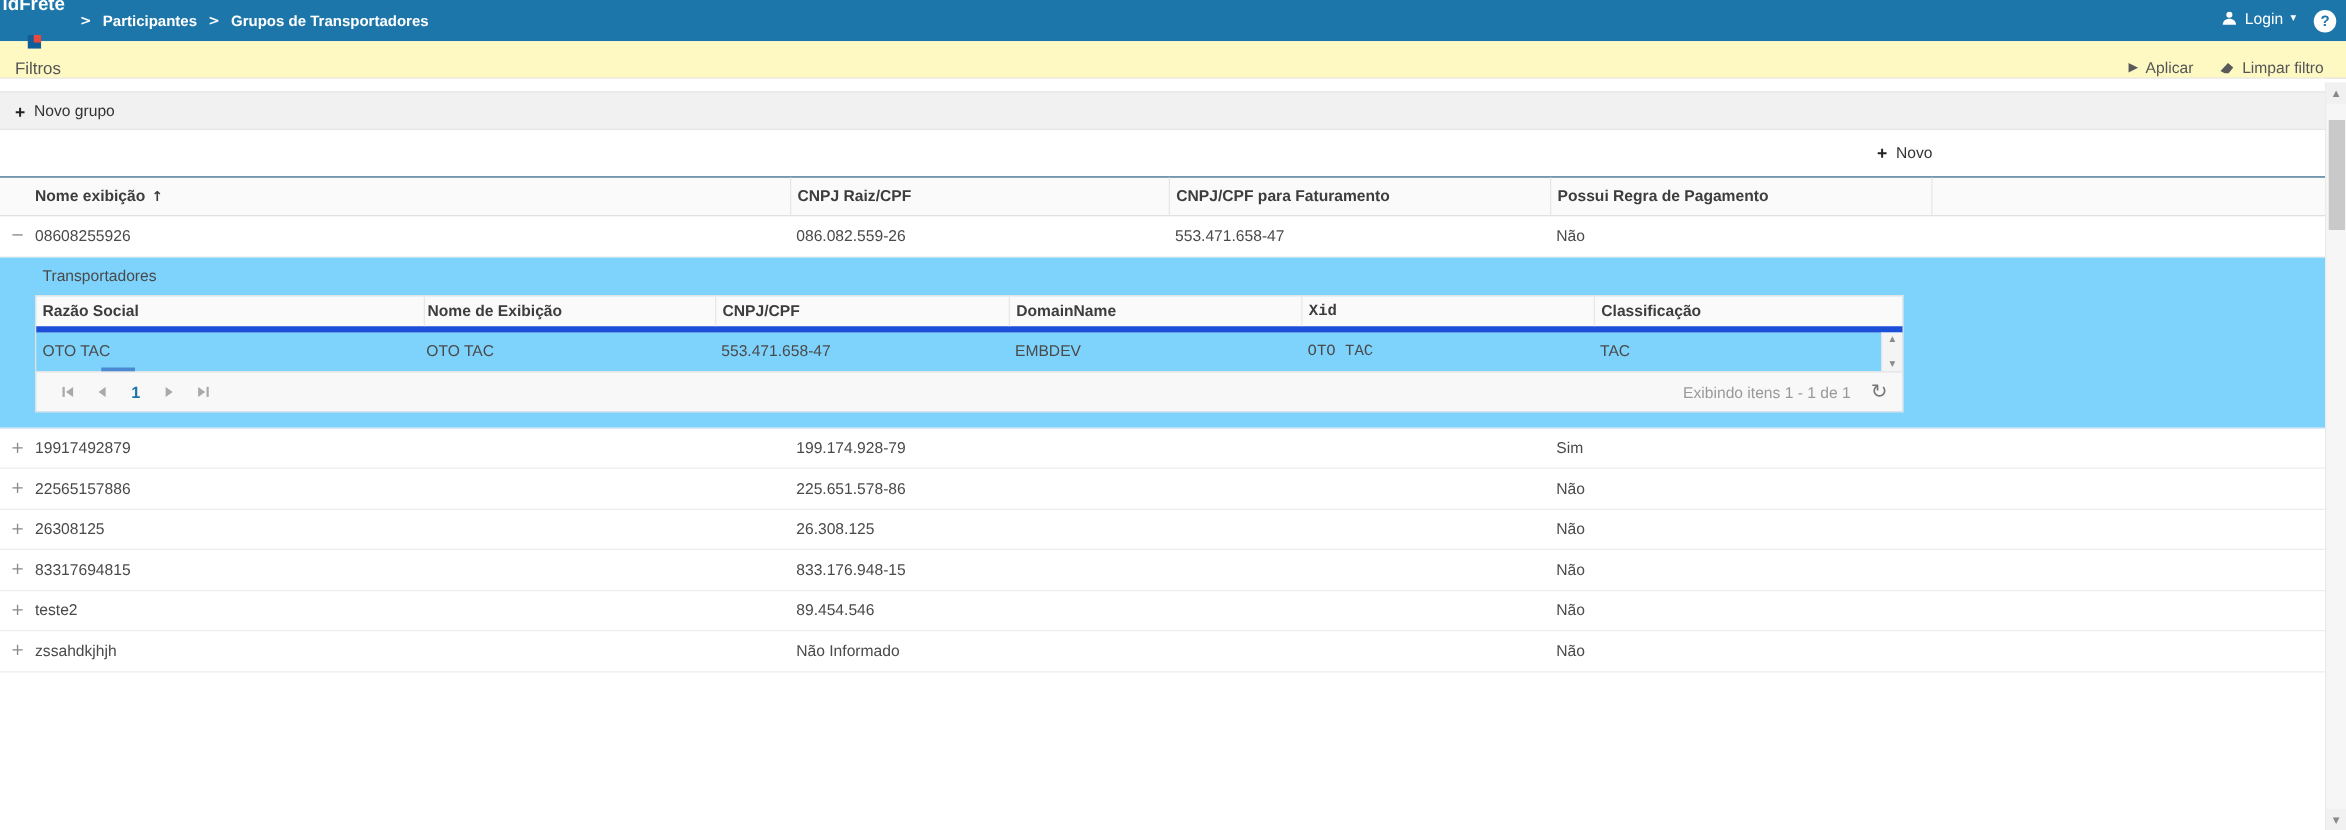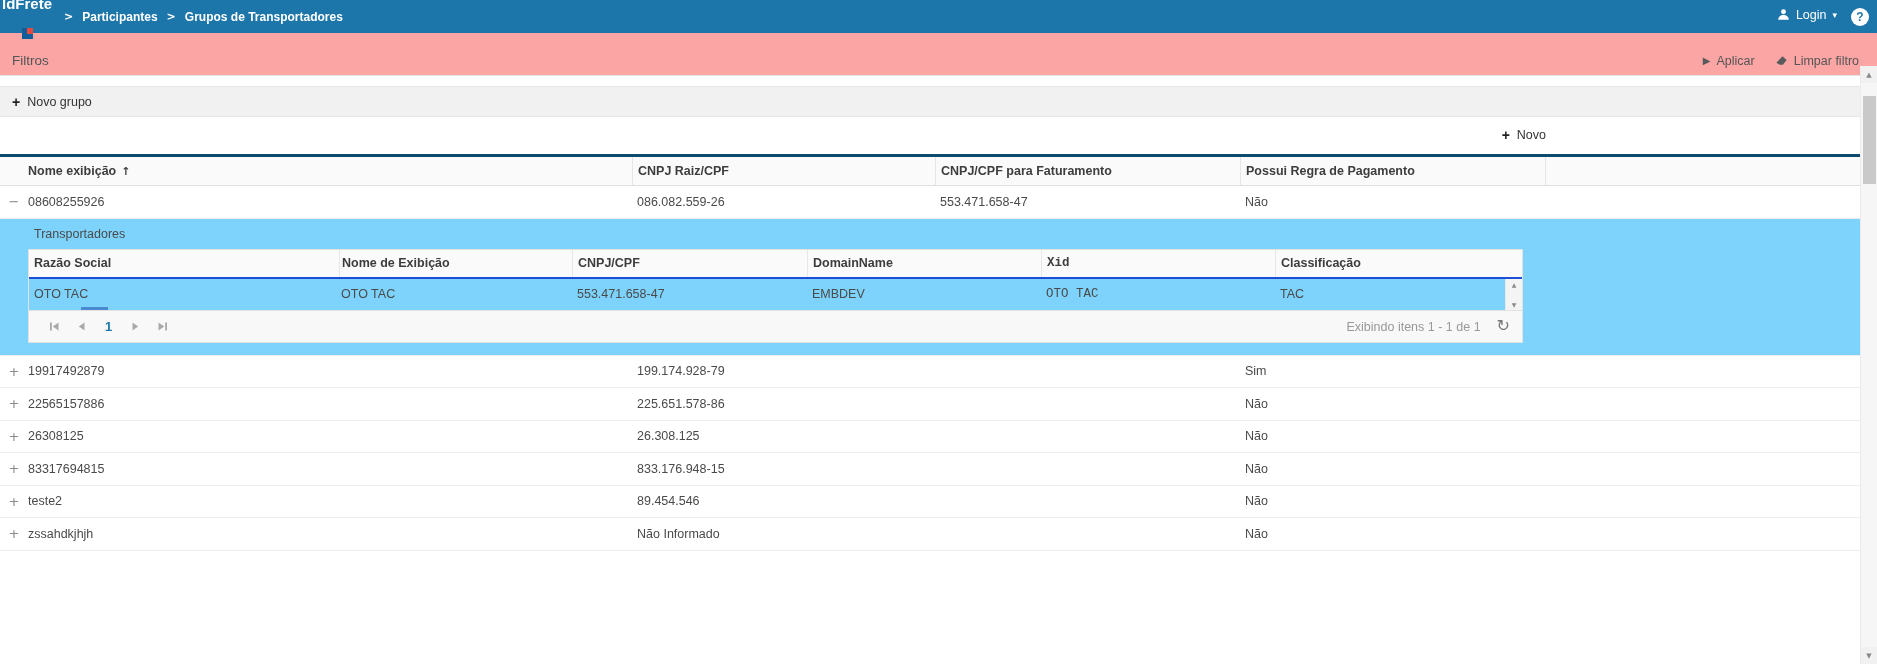--- a/index.html
+++ b/index.html
@@ -23,21 +23,21 @@
   .topbar-right { margin-left: auto; display: flex; align-items: flex-start; gap: 14px; }
   .login-btn { display: flex; align-items: center; gap: 6px; font-size: 12.5px; cursor: pointer; }
   .login-caret { font-size: 9px; }
   .help-btn {
     width: 18px; height: 18px; border-radius: 50%; background: #fff; color: #1d76aa;
     font-weight: 700; font-size: 12px; display: flex; align-items: center; justify-content: center; cursor: pointer;
   }
 
   
   .filter-bar {
-    height: 43px; background: #fca5a5; border-bottom: 1px solid #e3e3e3;
+    height: 30px; background: #fef9c3; border-bottom: 1px solid #e3e3e3;
     display: flex; align-items: center; padding: 13px 18px 0 12px;
   }
   .filter-title { color: #555; font-size: 13.5px; }
   .filter-actions { margin-left: auto; display: flex; align-items: center; gap: 20px; color: #555; }
   .f-btn { display: flex; align-items: center; gap: 6px; cursor: pointer; font-size: 12.5px; }
   .apply-icon { font-size: 10px; color: #5a5a5a; }
 
   
   .scroll-region { width: 1860px; }
   .white-gap { height: 10px; background: #fff; }
@@ -47,21 +47,21 @@
     display: flex; align-items: center; padding: 0 12px;
   }
   .t-btn { display: flex; align-items: center; gap: 7px; color: #333; cursor: pointer; font-size: 12.5px; }
   .plus-glyph { font-weight: 700; font-size: 14px; color: #222; }
   .new-row { height: 37px; position: relative; background: #fff; }
   .new-btn { position: absolute; right: 314px; top: 10px; }
 
   
   .g-header {
     display: flex; align-items: stretch; height: 32px; background: #fafafa;
-    border-top: 3px solid #0c4a6e; border-bottom: 1px solid #e0e0e0;
+    border-top: 1px solid #0c4a6e; border-bottom: 1px solid #e0e0e0;
     font-weight: 700; color: #3d3d3d;
   }
   .g-header > div { display: flex; align-items: center; }
   .c-exp   { width: 28px;  flex: none; display: flex; align-items: center; justify-content: center; }
   .c-nome  { width: 604px; flex: none; display: flex; align-items: center; gap: 5px; }
   .c-raiz  { width: 303px; flex: none; padding-left: 5px; }
   .c-fat   { width: 305px; flex: none; padding-left: 5px; }
   .c-regra { width: 305px; flex: none; padding-left: 5px; }
   .c-fill  { flex: 1; }
   .g-header .bl { border-left: 1px solid #e6e6e6; }
@@ -72,21 +72,21 @@
     border-bottom: 1px solid #ededed; color: #4a4a4a; cursor: default;
   }
   .toggle { color: #8a8a8a; font-size: 13px; cursor: pointer; line-height: 1; }
 
   
   .detail { border-bottom: 1px solid #ededed; padding: 6px 0 12px 28px; background: #7dd3fc; }
   .detail-title { margin: 2px 0 8px 6px; color: #4a4a4a; }
   .detail-grid { width: 1495px; border: 1px solid #e2e2e2; }
   .ig-header {
     display: flex; align-items: stretch; height: 29px; background: #fafafa;
-    border-bottom: 2px solid #1d4ed8; font-weight: 700; color: #3d3d3d;
+    border-bottom: 5px solid #1d4ed8; font-weight: 700; color: #3d3d3d;
   }
   .ig-header > div { display: flex; align-items: center; }
   .ic-razao  { width: 310px; flex: none; padding-left: 5px; }
   .ic-nome   { width: 233px; flex: none; padding-left: 2px; }
   .ic-cnpj   { width: 235px; flex: none; padding-left: 5px; }
   .ic-domain { width: 234px; flex: none; padding-left: 5px; }
   .ic-xid    { width: 234px; flex: none; padding-left: 5px; font-family: Liberation Mono, monospace; }
   .ic-class  { flex: 1; padding-left: 5px; }
   .ig-header .bl { border-left: 1px solid #e8e8e8; }
   .ig-body { display: flex; position: relative; height: 31px; }

